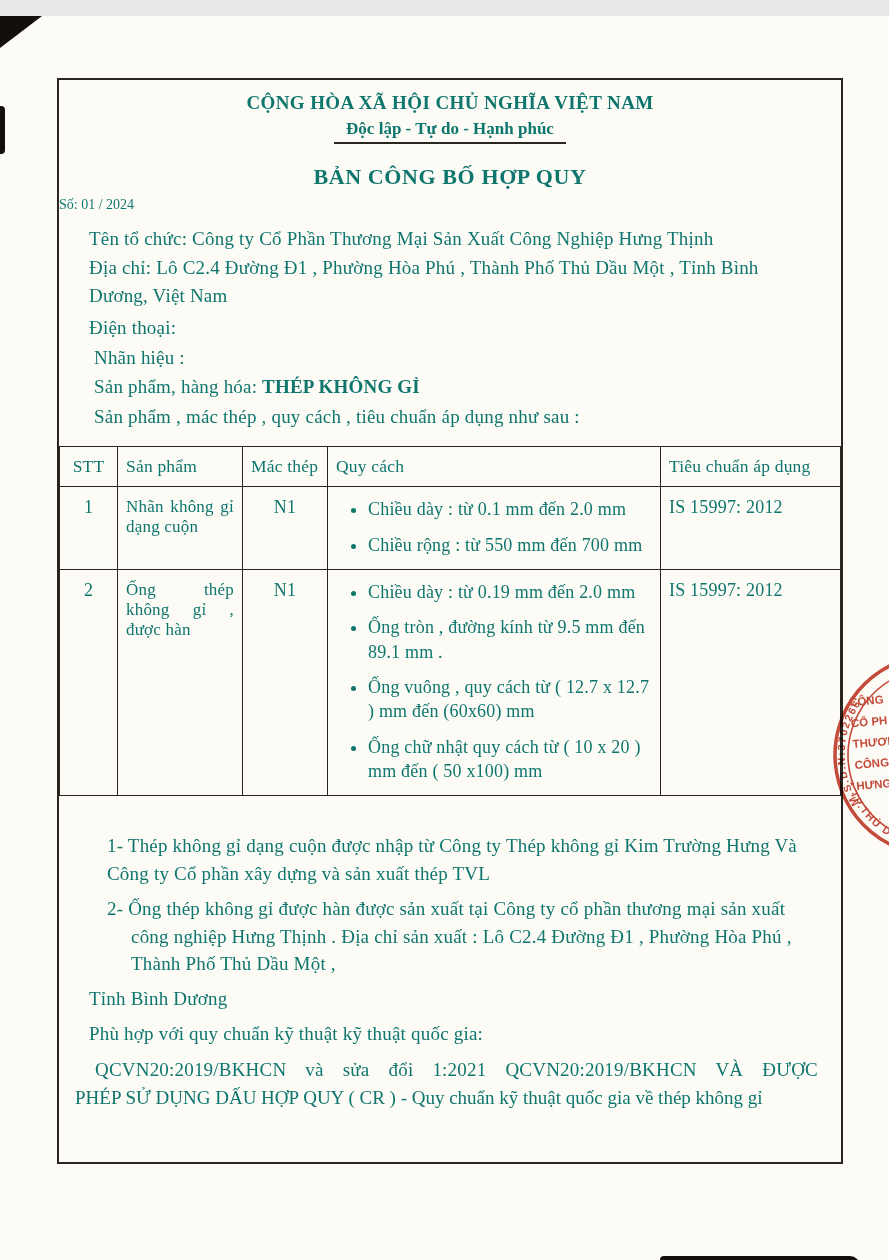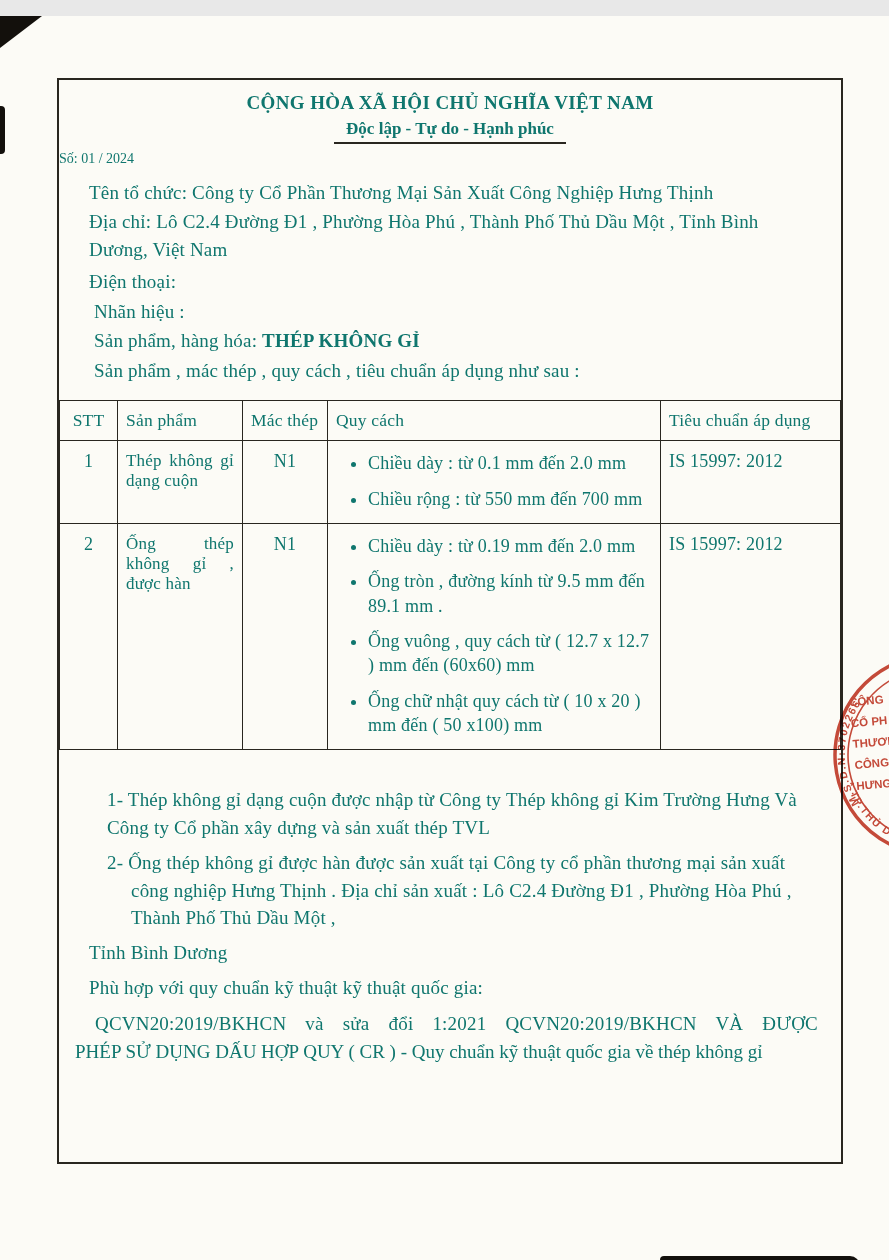--- a/index.html
+++ b/index.html
@@ -64,20 +64,21 @@
   <div class="art art-corner-tl"></div>
   <div class="art art-left-sliver"></div>
   <div class="art art-bottom-bar"></div>
   <div class="art art-bottom-blob"></div>
 
   <div class="frame">
 
     <div class="nat1">CỘNG HÒA XÃ HỘI CHỦ NGHĨA VIỆT NAM</div>
     <div class="nat2"><span class="u">Độc lập - Tự do - Hạnh phúc</span></div>
 
+    <div class="title">BẢN CÔNG BỐ HỢP QUY</div>
     <div class="docno">Số: 01 / 2024</div>
 
     <p class="org">Tên tổ chức: Công ty Cổ Phần Thương Mại Sản Xuất Công Nghiệp Hưng Thịnh</p>
     <p>Địa chỉ: Lô C2.4 Đường Đ1 , Phường Hòa Phú , Thành Phố Thủ Dầu Một , Tỉnh Bình Dương, Việt Nam</p>
     <p class="phone">Điện thoại:</p>
     <p class="ind">Nhãn hiệu :</p>
     <p class="ind"><span>Sản phẩm, hàng hóa: </span><span class="b">THÉP KHÔNG GỈ</span></p>
     <p class="ind">Sản phẩm , mác thép , quy cách , tiêu chuẩn áp dụng như sau :</p>
 
     <table>
@@ -93,21 +94,21 @@
           <th class="c-stt">STT</th>
           <th>Sản phẩm</th>
           <th>Mác thép</th>
           <th>Quy cách</th>
           <th>Tiêu chuẩn áp dụng</th>
         </tr>
       </thead>
       <tbody>
         <tr>
           <td class="c-stt">1</td>
-          <td class="c-sp">Thép không gỉ dạng cuộn</td>
+          <td class="c-sp">Nhãn không gỉ dạng cuộn</td>
           <td class="c-mac">N1</td>
           <td class="c-qc">
             <ul>
               <li>Chiều dày : từ 0.1 mm đến 2.0 mm</li>
               <li>Chiều rộng : từ 550 mm đến 700 mm</li>
             </ul>
           </td>
           <td>IS 15997: 2012</td>
         </tr>
         <tr>

